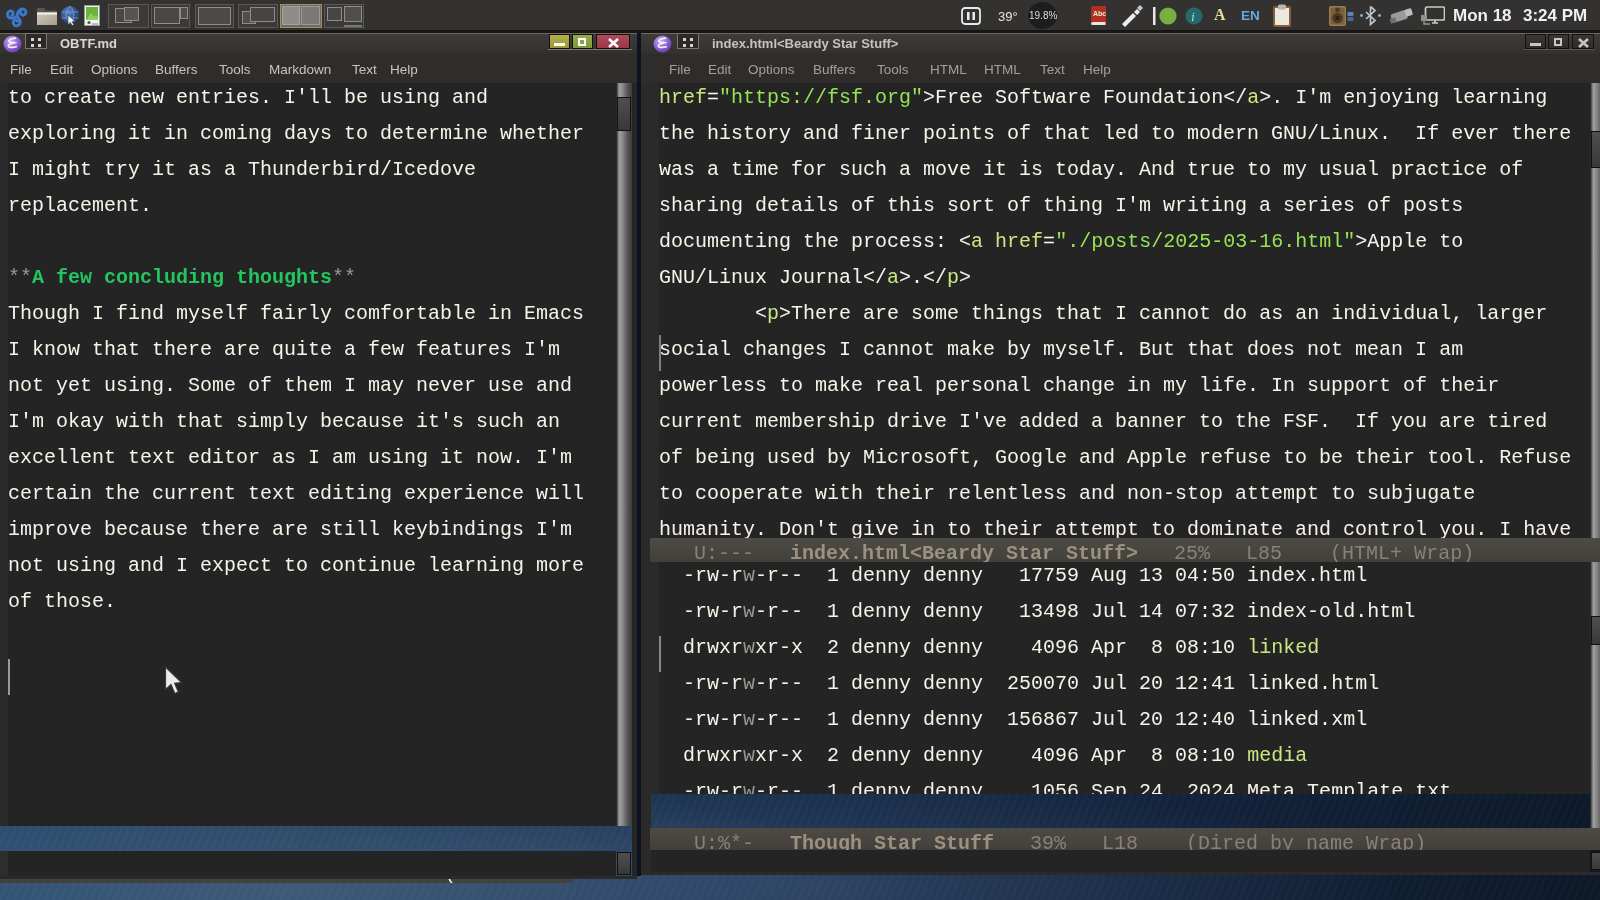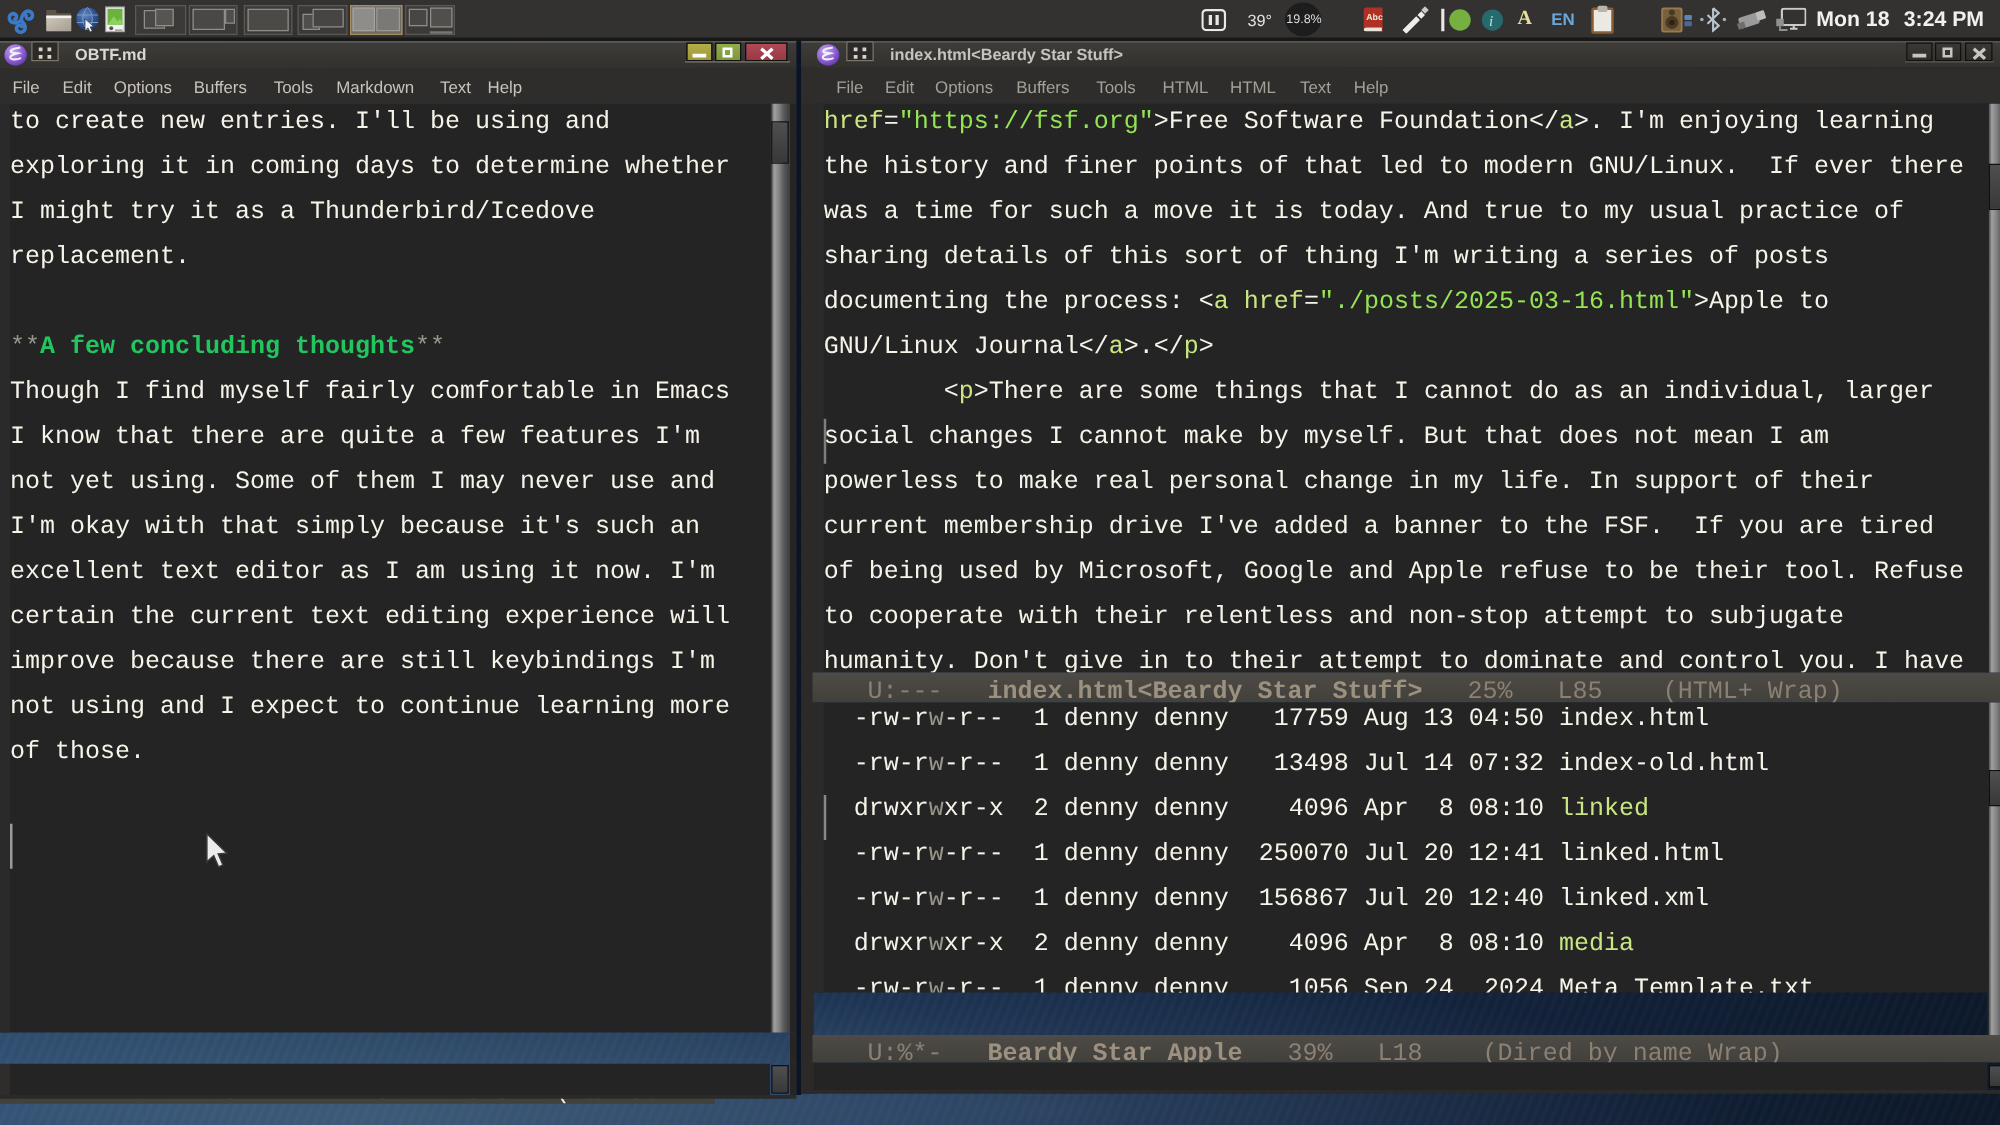--- a/index.html
+++ b/index.html
@@ -323,21 +323,21 @@
   drwxr<span class="gry">w</span>xr-x  2 denny denny    4096 Apr  8 08:10 <span class="ylg">linked</span>
   -rw-r<span class="gry">w</span>-r--  1 denny denny  250070 Jul 20 12:41 linked.html
   -rw-r<span class="gry">w</span>-r--  1 denny denny  156867 Jul 20 12:40 linked.xml
   drwxr<span class="gry">w</span>xr-x  2 denny denny    4096 Apr  8 08:10 <span class="ylg">media</span>
   -rw-r<span class="gry">w</span>-r--  1 denny denny    1056 Sep 24  2024 Meta Template.txt
   drwxr<span class="gry">w</span>xr-x  3 denny denny    4096 Apr  8 08:09 <span class="ylg">Notes</span></pre>
     <div class="cursorbar" style="left:8px;top:74px;height:36px;background:#8a8884;"></div>
   </div>
 
   <div class="modeline inact" style="left:9px;top:795px;width:950px;height:22px;">
-    <pre>U:%*-   <b>Beardy Star Apple</b>   39%   L18    (Dired by name Wrap)</pre>
+    <pre>U:%*-   <b>Though Star Stuff</b>   39%   L18    (Dired by name Wrap)</pre>
   </div>
 
   <div class="echo" style="left:10px;top:817px;width:939px;height:22px;"></div>
   <div class="abs" style="left:0;top:817px;width:10px;height:22px;background:#2b2a28;"></div>
   <div class="abs" style="left:0;top:839px;width:959px;height:3px;background:#2b2a28;"></div>
 
   <div class="sbar" style="left:949px;top:50px;height:455px;"></div>
   <div class="sthumb" style="left:950px;top:98px;height:37px;"></div>
   <div class="sbar" style="left:949px;top:529px;height:266px;"></div>
   <div class="sthumb" style="left:950px;top:583px;height:29px;"></div>

